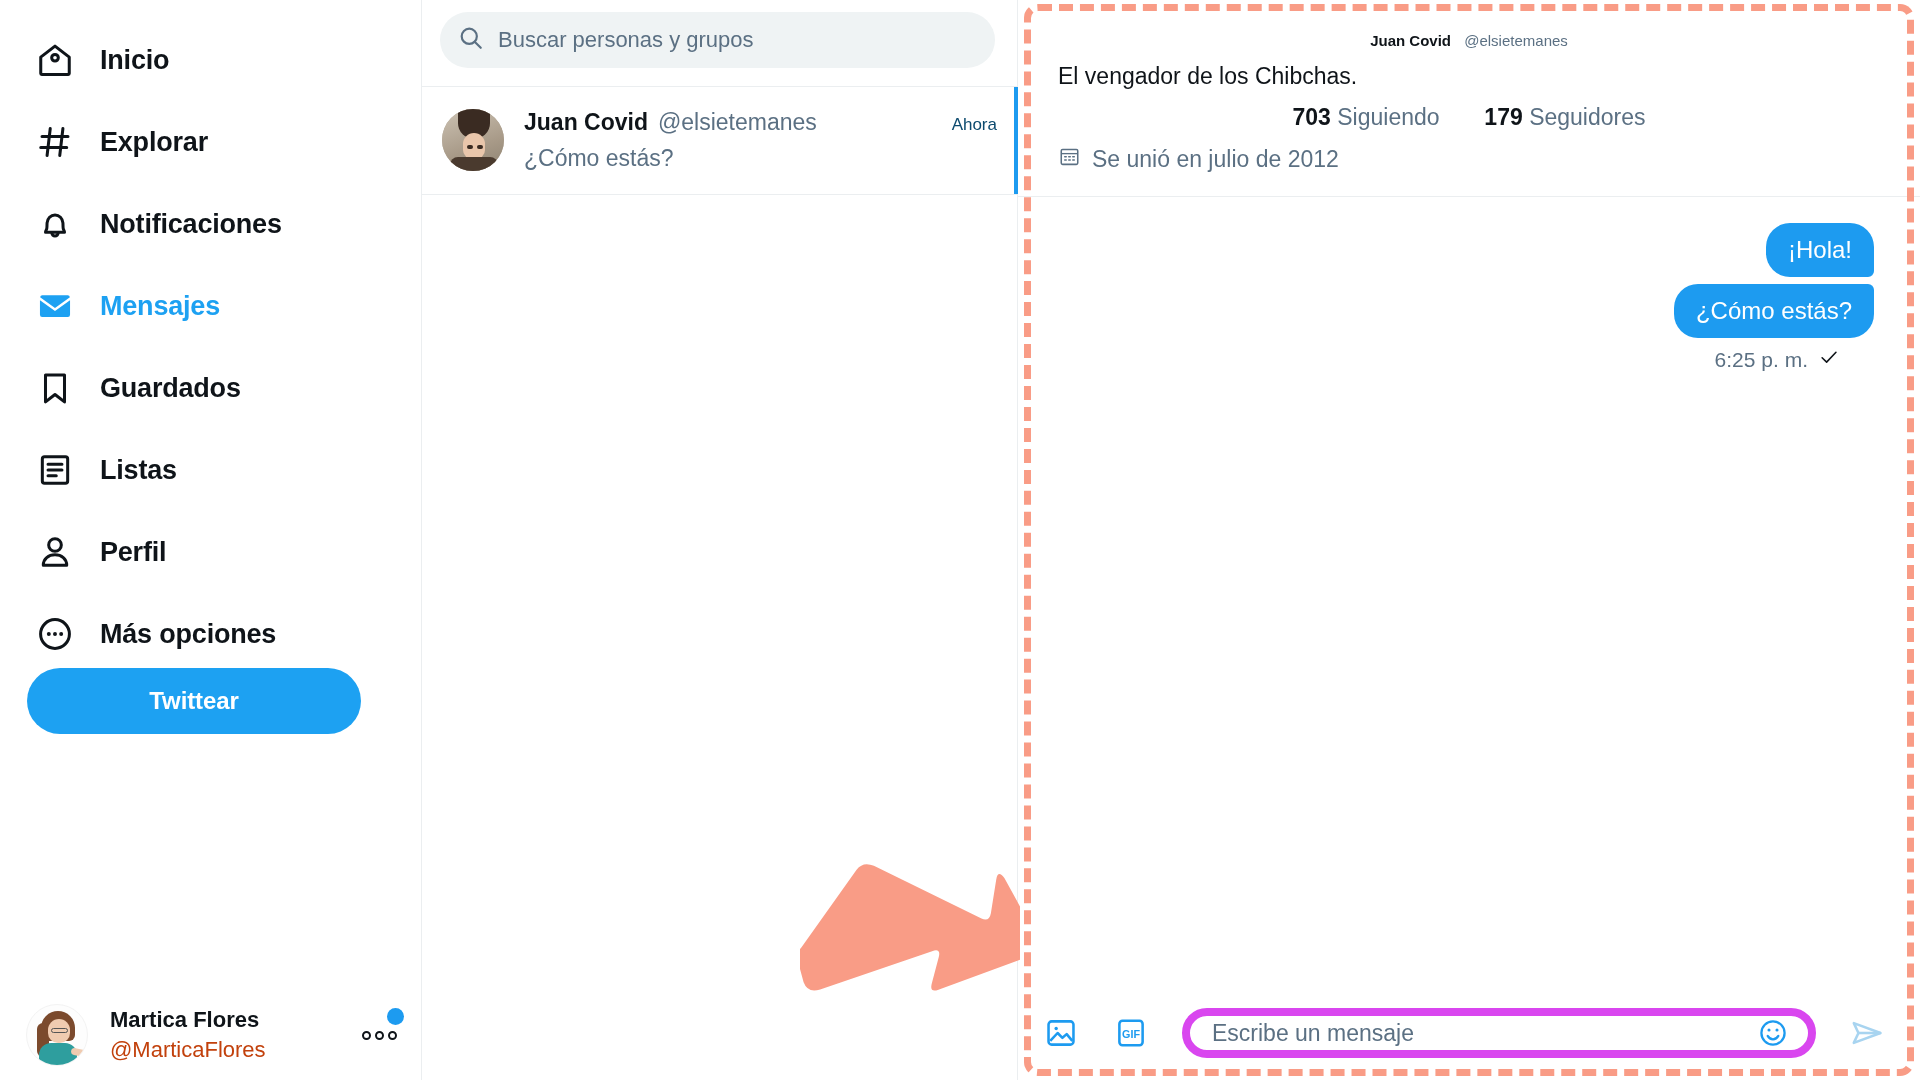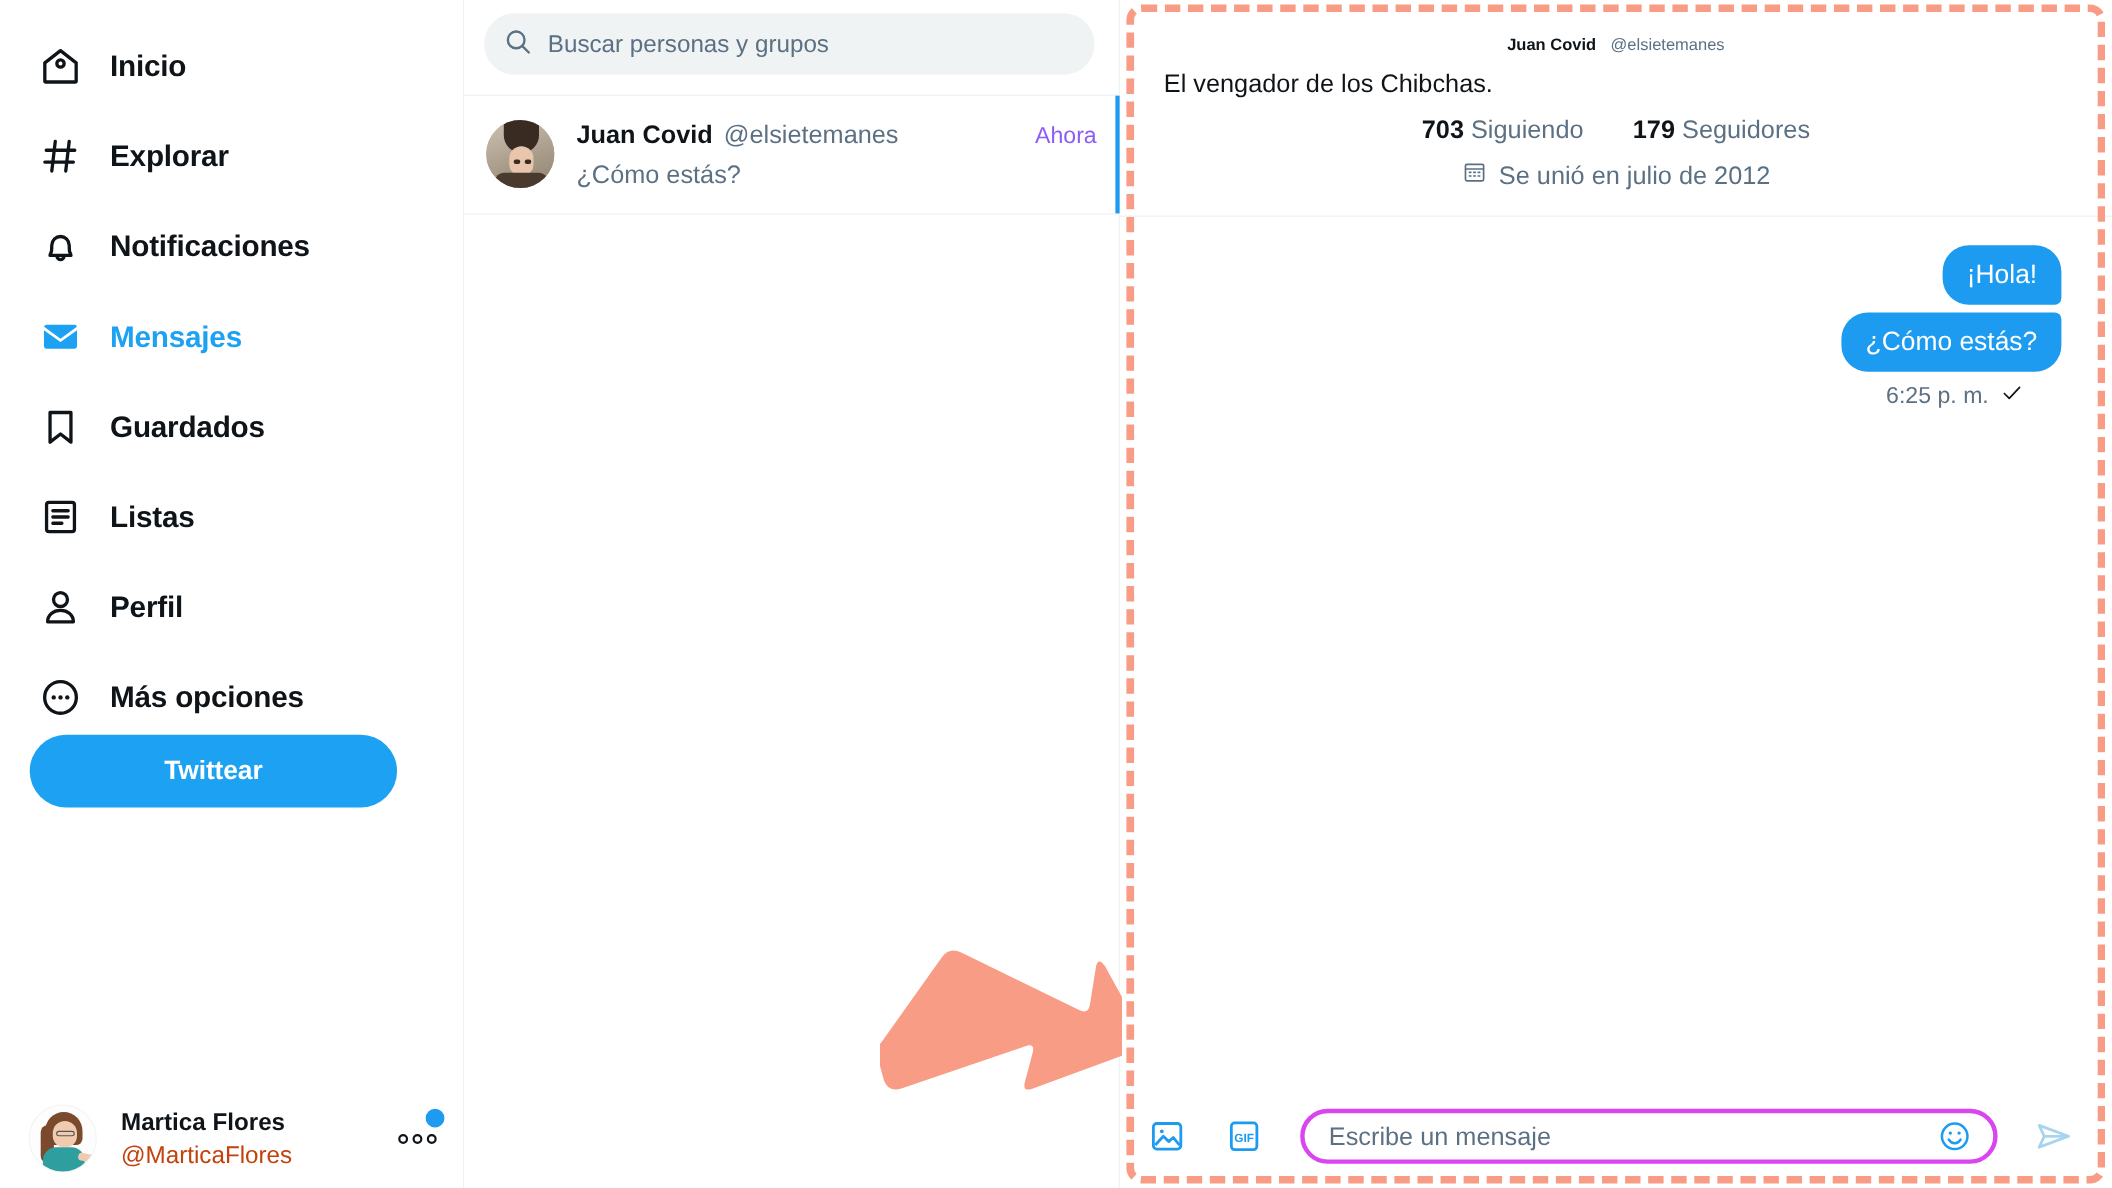--- a/index.html
+++ b/index.html
@@ -140,21 +140,21 @@
              background: #3a2b22; border-radius: 0 0 16px 16px; }
   .ca-face { position: absolute; left: 21px; top: 24px; width: 22px; height: 26px;
              background: #e9c6ab; border-radius: 11px 11px 9px 9px; }
   .ca-eye1 { position: absolute; left: 25px; top: 36px; width: 6px; height: 4px; background: #3a2b22; border-radius: 3px; }
   .ca-eye2 { position: absolute; left: 35px; top: 36px; width: 6px; height: 4px; background: #3a2b22; border-radius: 3px; }
   .ca-dark { position: absolute; left: 8px; bottom: 0; width: 48px; height: 14px; background: #4a3a2e; border-radius: 8px 8px 0 0; }
   .conv-body { margin-left: 20px; flex: 1; min-width: 0; }
   .conv-row1 { display: flex; align-items: baseline; }
   .conv-name { font-size: 23px; font-weight: bold; color: #0f1419; }
   .conv-handle { font-size: 23px; color: #5b7083; margin-left: 10px; }
-  .conv-time { font-size: 21px; color: #8b5cf6; margin-left: auto; padding-left: 14px; white-space: nowrap; }
+  .conv-time { font-size: 17px; color: #0c4a6e; margin-left: auto; padding-left: 14px; white-space: nowrap; }
   .conv-preview { font-size: 23px; color: #5b7083; margin-top: 9px; }
   .conv-marker {
     position: absolute; right: -1px; top: 0; bottom: 0; width: 4px;
     background: #1d9bf0;
   }
 
   
   .chat {
     flex: 1; height: 1080px;
     position: relative; background: #fff;
@@ -176,21 +176,21 @@
   }
   .ph-name-row { font-size: 15px; }
   .ph-name { font-weight: bold; color: #0f1419; }
   .ph-handle { color: #5b7083; margin-left: 9px; }
   .ph-bio { font-size: 23px; color: #0f1419; margin-top: 14px; text-align: left; }
   .ph-stats { margin-top: 14px; font-size: 23px; color: #5b7083; }
   .ph-stats b { color: #0f1419; }
   .ph-stats .sp { display: inline-block; width: 32px; }
   .ph-joined {
     margin-top: 14px; font-size: 23px; color: #5b7083;
-    display: flex; align-items: center; justify-content: center; gap: 11px;
+    display: flex; align-items: center; gap: 11px;
   }
 
   .messages { flex: 1; padding: 26px 46px 0 46px; overflow: hidden; }
   .msg-row { display: flex; justify-content: flex-end; margin-bottom: 7px; }
   .bubble {
     background: #1d9bf0; color: #fff;
     font-size: 24px;
     padding: 13px 22px;
     border-radius: 24px;
     max-width: 520px;
@@ -208,21 +208,21 @@
     display: flex; align-items: center;
     gap: 32px;
     padding: 0 34px 18px 24px;
     height: 76px;
   }
   .comp-icon { width: 38px; height: 38px; flex: 0 0 38px; cursor: pointer;
                display: flex; align-items: center; justify-content: center; }
   .comp-field {
     flex: 1; display: flex; align-items: center;
     height: 50px;
-    border: 4px solid #d946ef;
+    border: 8px solid #d946ef;
     border-radius: 26px;
     padding: 0 16px 0 22px;
     background: #fff;
   }
   .comp-input {
     flex: 1; border: none; outline: none; background: transparent;
     font-size: 23px; color: #0f1419;
     font-family: "Liberation Sans", sans-serif;
   }
   .comp-input::placeholder { color: #5b7083; }

